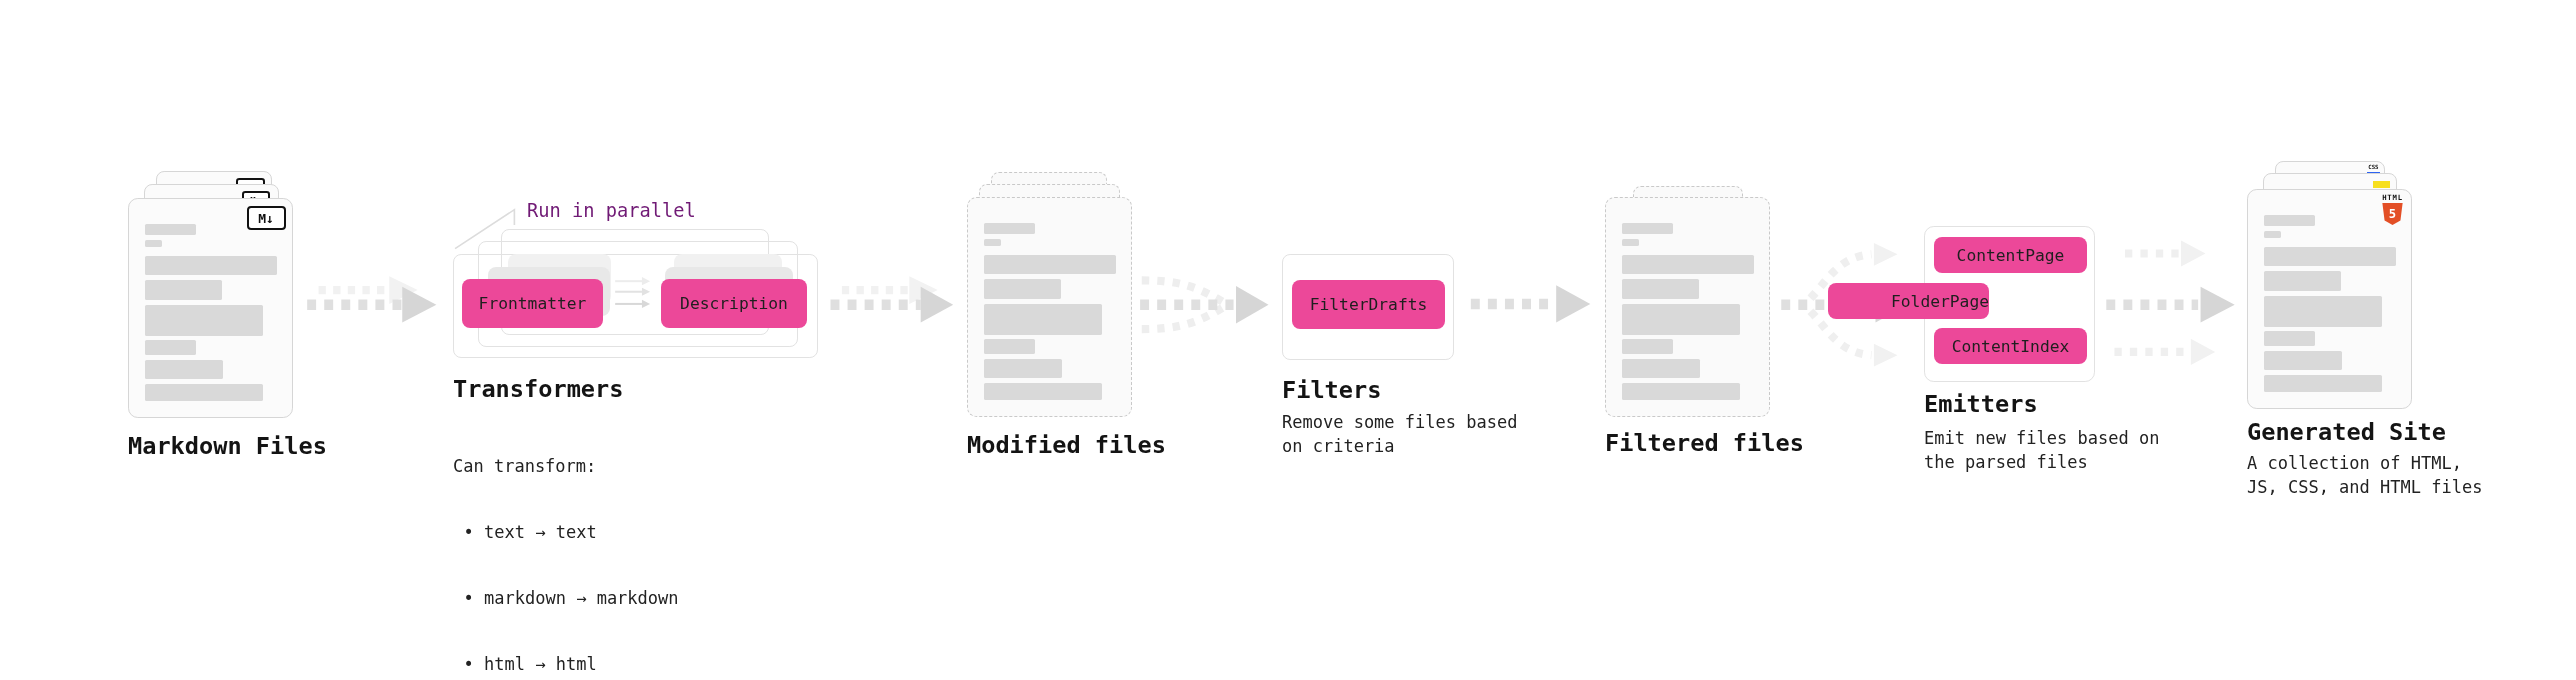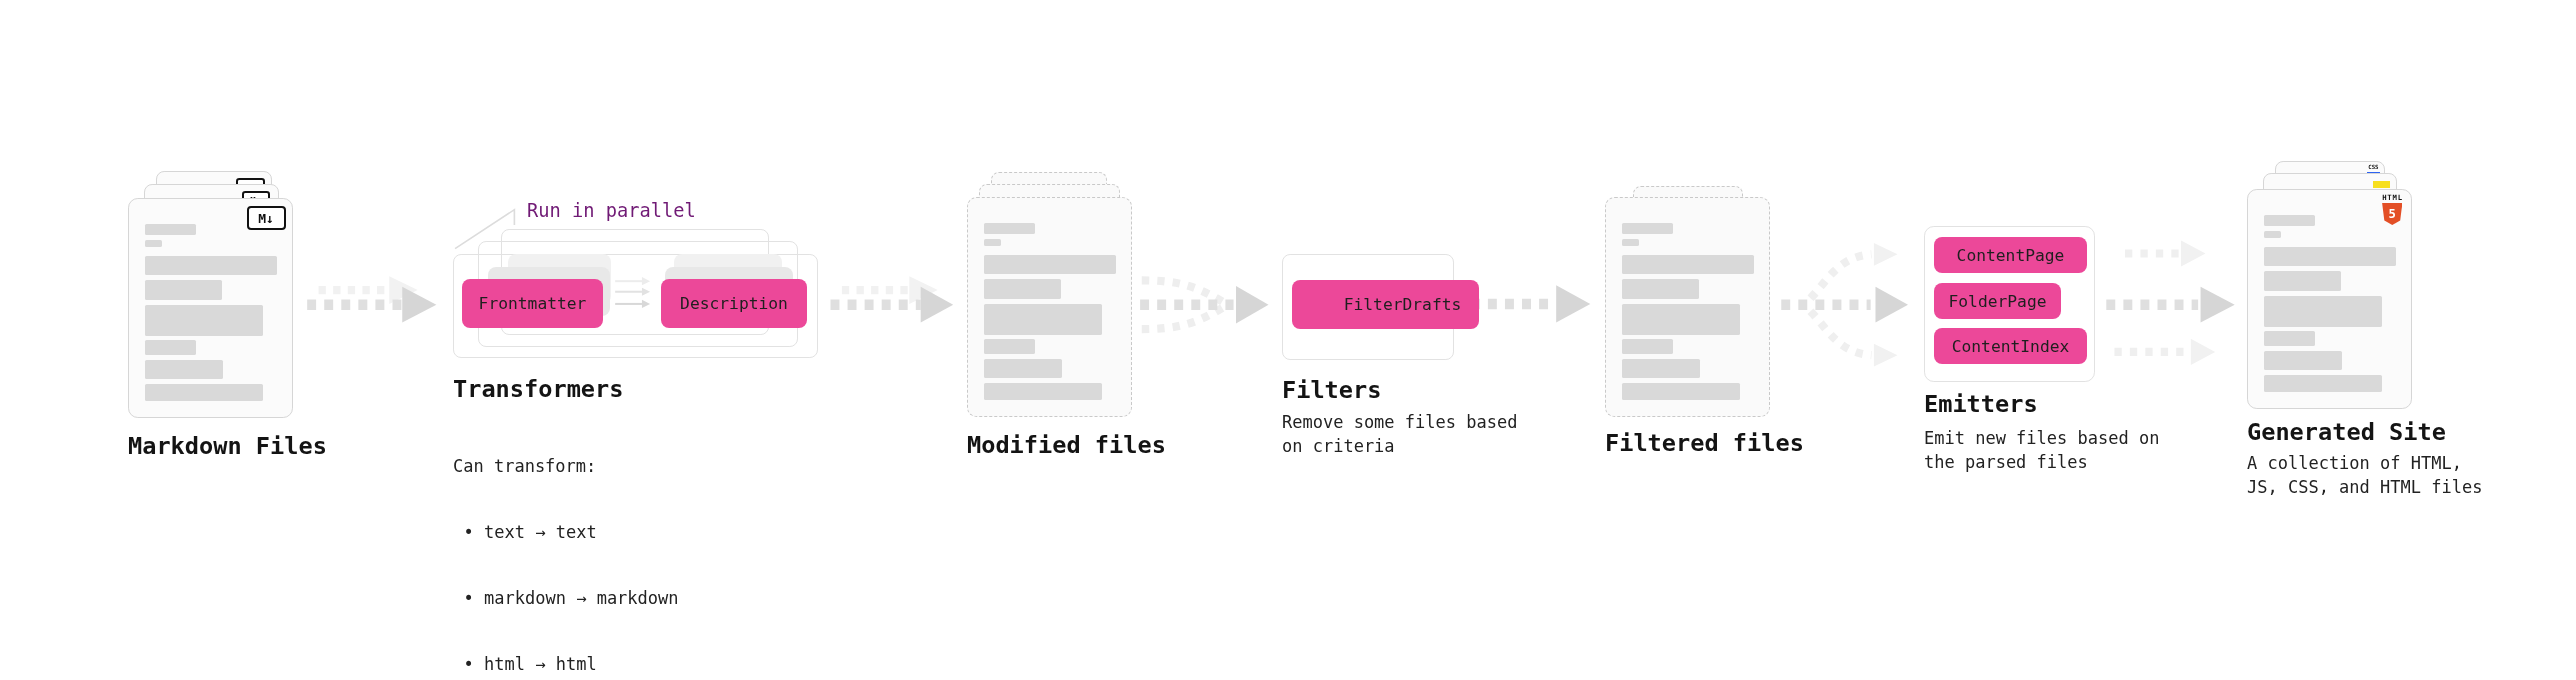--- a/index.html
+++ b/index.html
@@ -28,21 +28,21 @@
 
   .stage-label{position:absolute;font-size:23.6px;font-weight:600;color:#141414;white-space:nowrap;}
   .stage-desc{position:absolute;font-size:17px;color:#222;line-height:23.6px;white-space:pre;}
   .note-text{position:absolute;font-size:18.7px;color:#701a75;white-space:nowrap;}
 
   .bullets{position:absolute;font-size:17px;color:#222;line-height:22px;white-space:pre;}
   .bullets div{margin-left:10.6px;}
   .bullets .head{margin-left:0;}
 
   
-  .html5-badge{position:absolute;display:flex;flex-direction:column;align-items:flex-start;margin-left:10px;}
+  .html5-badge{position:absolute;display:flex;flex-direction:column;align-items:center;margin-left:10px;}
   .html5-word{font-size:7.3px;font-weight:800;letter-spacing:0.8px;color:#111;line-height:8.1px;}
   .html5-shield{width:20.3px;height:22px;display:flex;align-items:center;justify-content:center;
     clip-path:polygon(0% 0%,100% 0%,89% 80%,50% 100%,11% 80%);
     color:#fff;font-size:12.2px;font-weight:700;margin-top:0.8px;}
   .css-badge{position:absolute;display:flex;flex-direction:column;align-items:center;}
   .css-word{font-size:5.7px;font-weight:800;color:#111;line-height:6.5px;}
   .css-bar{width:13px;height:3.3px;margin-top:0.8px;}
   .js-badge{position:absolute;width:17px;height:7.3px;}
 
   svg.overlay{position:absolute;left:0;top:0;pointer-events:none;}
@@ -172,21 +172,21 @@
         <div class="bar" style="width: 77px; height: 19.5px; margin-bottom: 4.9px;"></div>
         <div class="bar" style="width: 118px; height: 31px; margin-bottom: 4.9px;"></div>
         <div class="bar" style="width: 51px; height: 14.6px; margin-bottom: 4.9px;"></div>
         <div class="bar" style="width: 78px; height: 19.5px; margin-bottom: 4.9px;"></div>
         <div class="bar" style="width: 118px; height: 16.3px; margin-bottom: 0px;"></div>
       </div>
   </div>
   <div class="stage-label" style="left:967px;top:431px;">Modified files</div>
 
   <div class="outline-box" style="left:1282px;top:254px;width:172px;height:106px;"></div>
-  <div class="pill" style="left:1292px;top:280px;width:153px;height:49px;padding-left:34px;">
+  <div class="pill" style="left:1292px;top:280px;width:153px;height:49px;">
       <span>FilterDrafts</span>
     </div>
   <div class="stage-label" style="left:1282px;top:376px;">Filters</div>
   <div class="stage-desc" style="left:1282px;top:411px;"><span>Remove some files based</span><br><span>on criteria</span></div>
 
   <div class="doc-card dashed" style="left:1633px;top:186px;width:110px;height:41px;border-radius:8.1px;"></div>
   <div class="doc-card dashed" style="left:1605px;top:197px;width:165px;height:220px;">
     <div class="bars">
         <div class="bar" style="width: 51px; height: 10.6px; margin-bottom: 5.7px;"></div>
         <div class="bar" style="width: 17px; height: 6.5px; margin-bottom: 9px;"></div>
@@ -197,21 +197,21 @@
         <div class="bar" style="width: 78px; height: 19.5px; margin-bottom: 4.9px;"></div>
         <div class="bar" style="width: 118px; height: 16.3px; margin-bottom: 0px;"></div>
       </div>
   </div>
   <div class="stage-label" style="left:1605px;top:429px;">Filtered files</div>
 
   <div class="outline-box" style="left:1924px;top:226px;width:171px;height:156px;border-radius:9.8px;"></div>
   <div class="pill" style="left:1934px;top:237px;width:153px;height:36px;">
       <span>ContentPage</span>
     </div>
-  <div class="pill" style="left:1934px;top:283px;width:127px;height:36px;">
+  <div class="pill" style="left:1828px;top:283px;width:161px;height:36px;justify-content:flex-end;">
       <span>FolderPage</span>
     </div>
   <div class="pill" style="left:1934px;top:328px;width:153px;height:36px;">
       <span>ContentIndex</span>
     </div>
   <div class="stage-label" style="left:1924px;top:390px;">Emitters</div>
   <div class="stage-desc" style="left:1924px;top:427px;"><span>Emit new files based on</span><br><span>the parsed files</span></div>
 
   <div class="doc-card" style="left:2275px;top:161px;width:110px;height:49px;border-radius:8.1px;">
     <div class="css-badge" style="right:4.1px;top:2.4px;">

